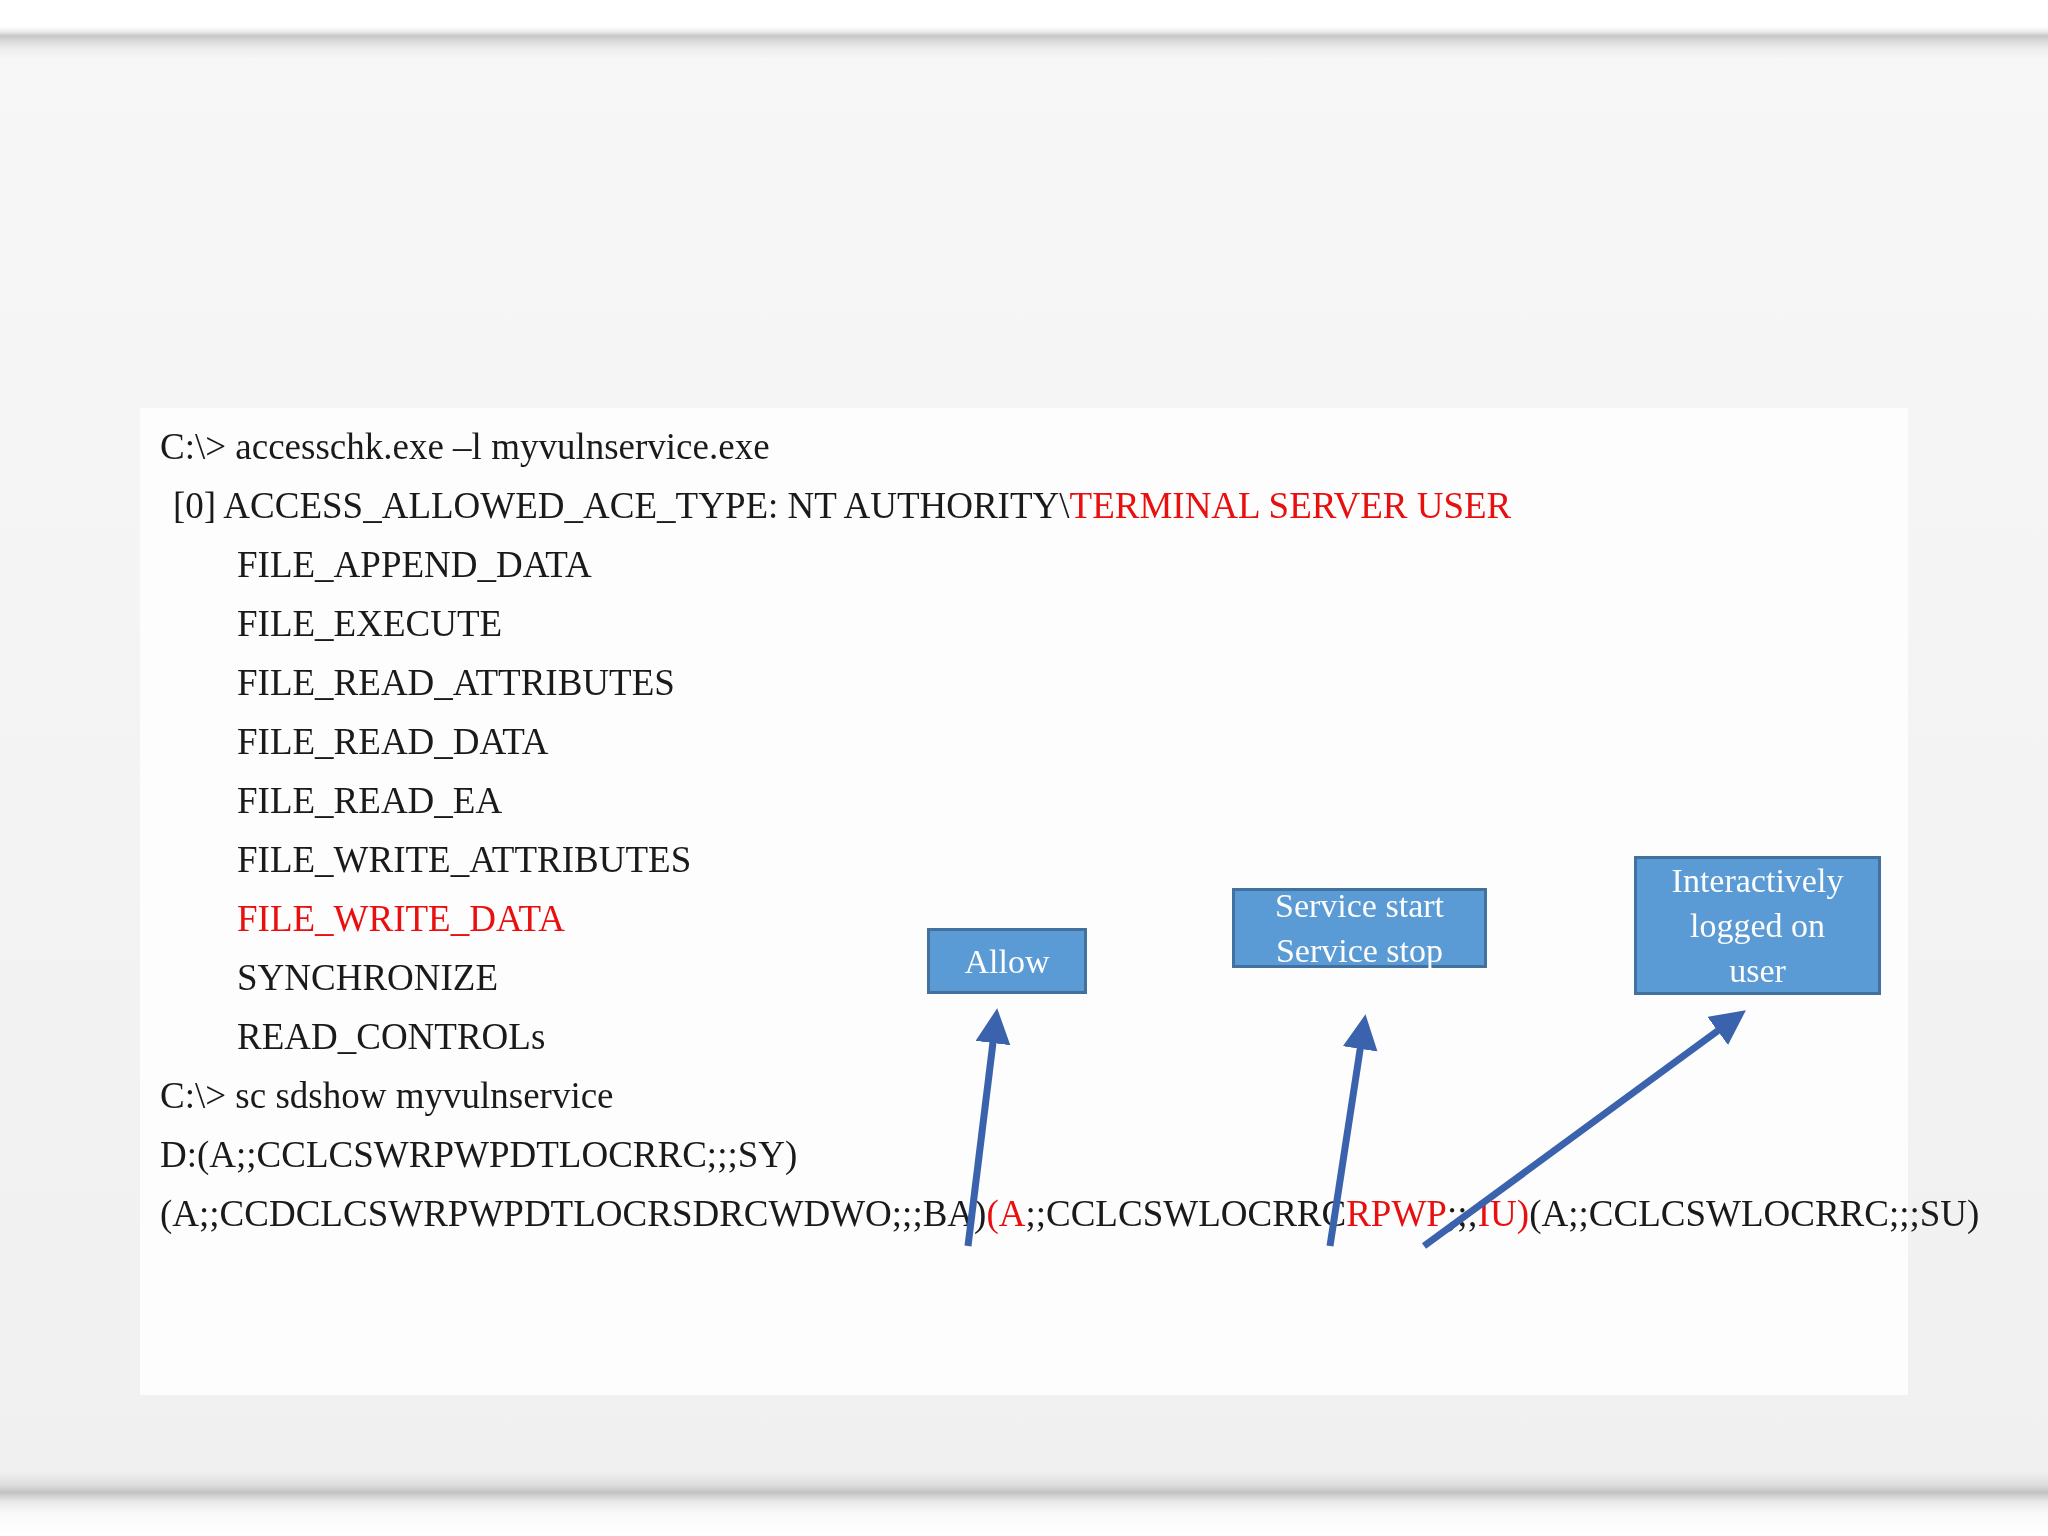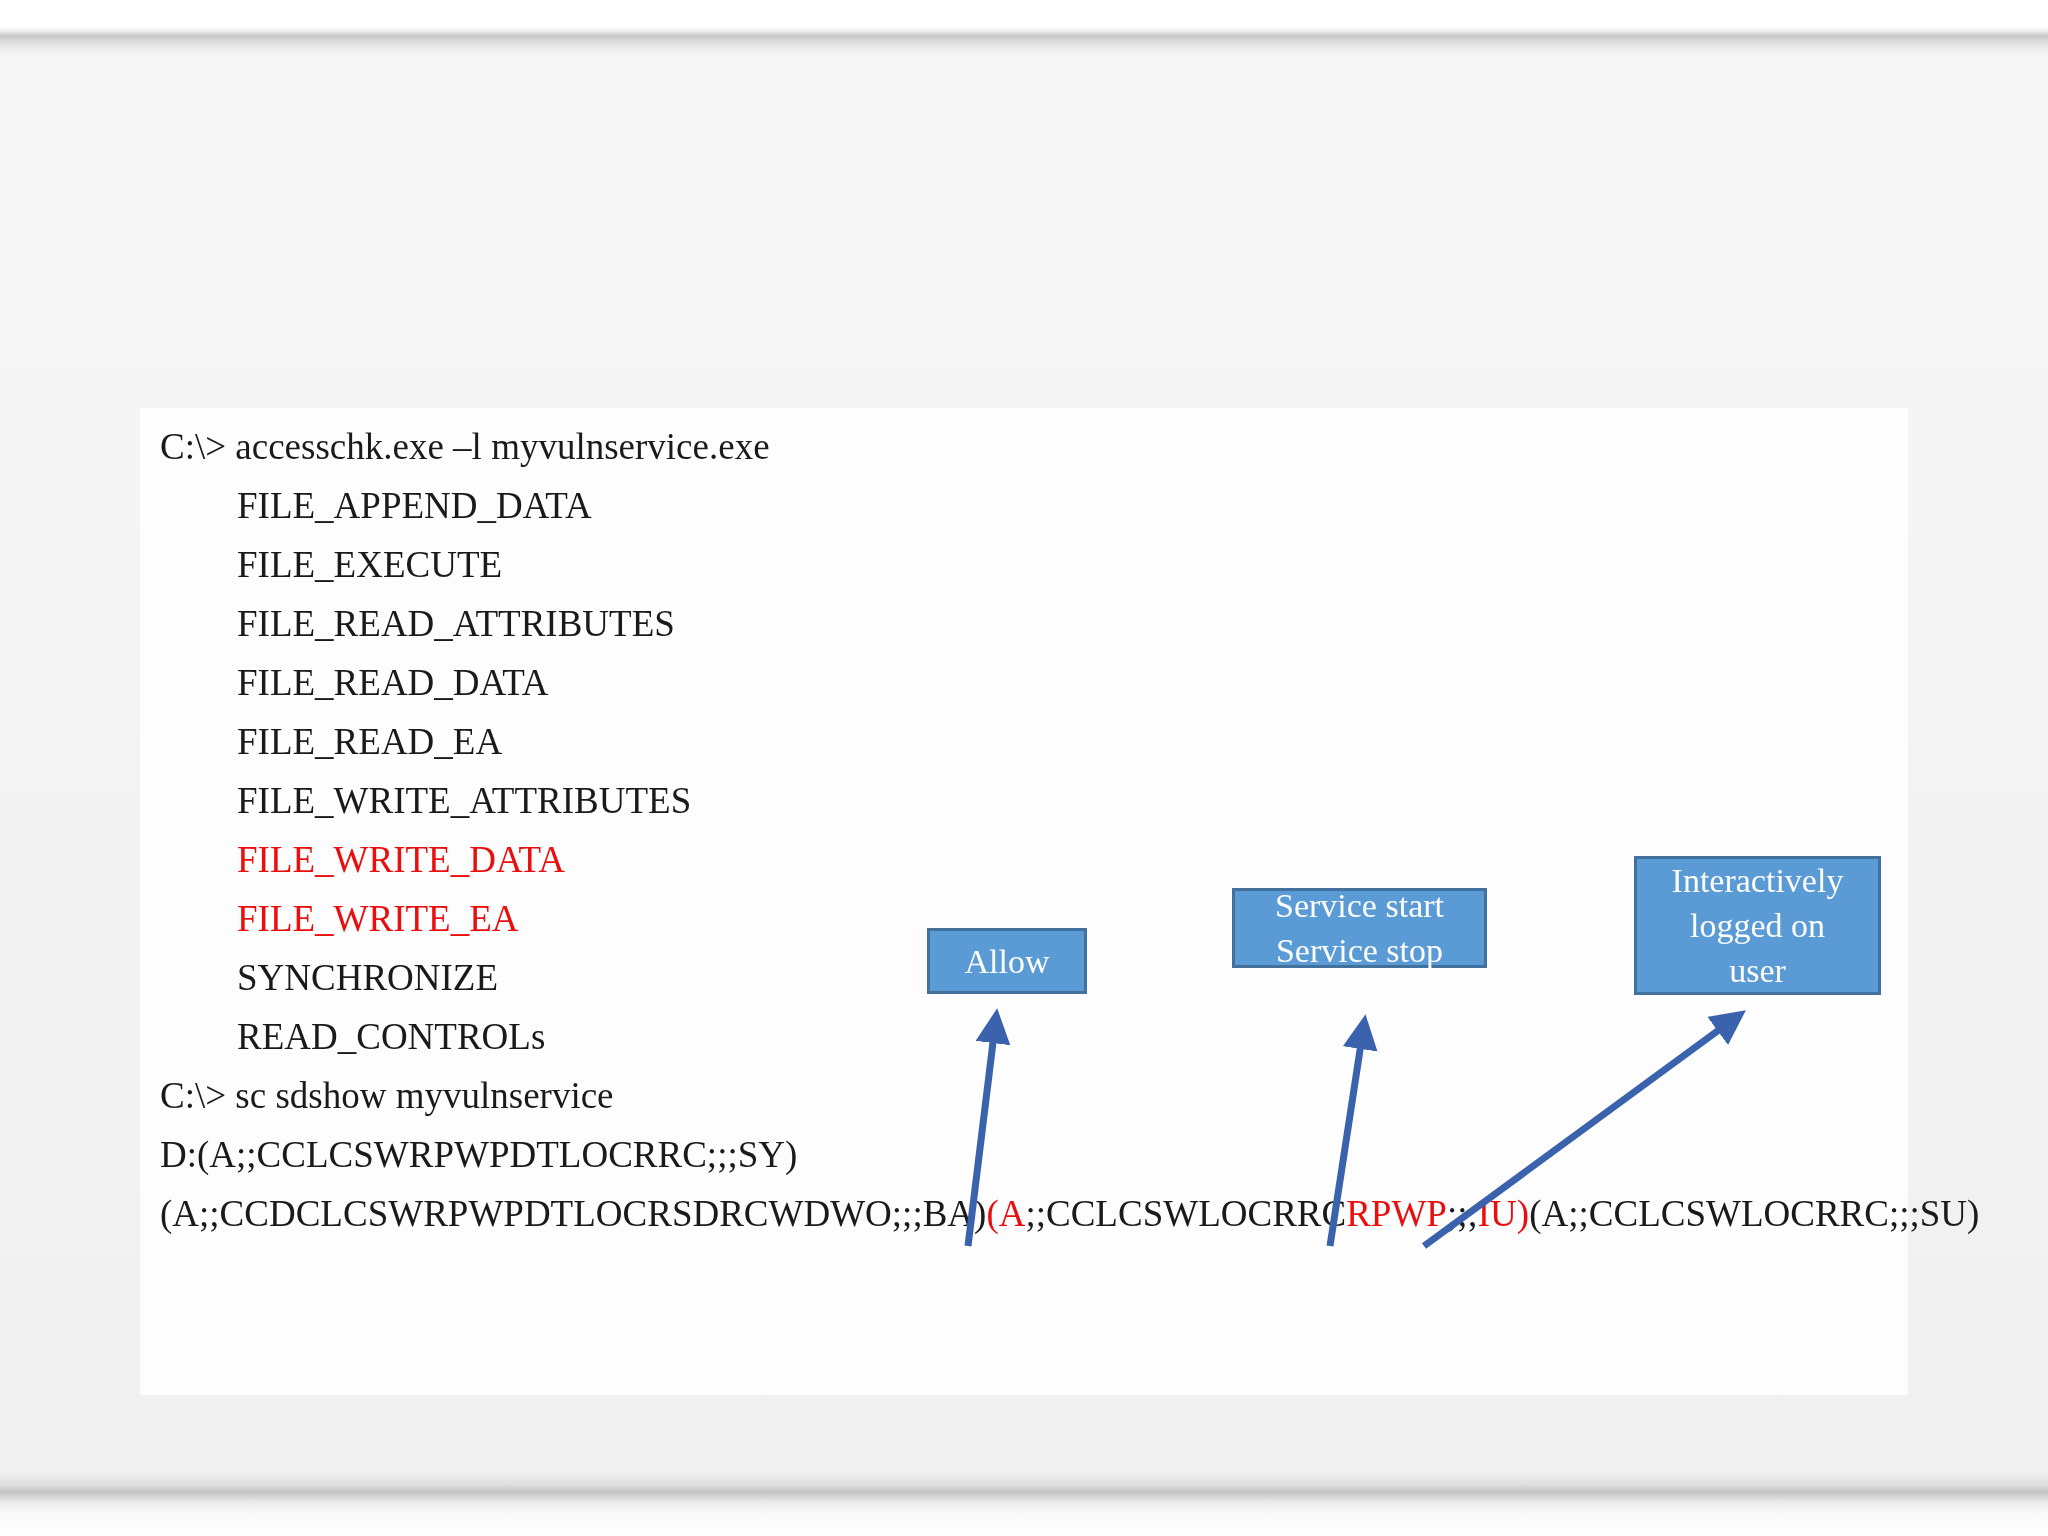--- a/index.html
+++ b/index.html
@@ -60,28 +60,28 @@
 <body>
 
 <div class="slide">
   <div class="top-trim"></div>
   <div class="bottom-trim"></div>
 
 
   <div class="content-box">
     <div id="console">
         <div class="cline indent-0"><span>C:\&gt; accesschk.exe –l myvulnservice.exe</span></div>
+        <div class="cline indent-1"><span>[0] ACCESS_ALLOWED_ACE_TYPE: NT AUTHORITY\</span><span class="red">TERMINAL SERVER USER</span></div>
         <div class="cline indent-2"><span>FILE_APPEND_DATA</span></div>
         <div class="cline indent-2"><span>FILE_EXECUTE</span></div>
         <div class="cline indent-2"><span>FILE_READ_ATTRIBUTES</span></div>
         <div class="cline indent-2"><span>FILE_READ_DATA</span></div>
         <div class="cline indent-2"><span>FILE_READ_EA</span></div>
         <div class="cline indent-2"><span>FILE_WRITE_ATTRIBUTES</span></div>
         <div class="cline indent-2"><span class="red">FILE_WRITE_DATA</span></div>
-        <div class="cline indent-2"><span class="red">FILE_WRITE_EA</span></div>
         <div class="cline indent-2"><span>SYNCHRONIZE</span></div>
         <div class="cline indent-2"><span>READ_CONTROLs</span></div>
         <div class="cline indent-0"><span>C:\&gt; sc sdshow myvulnservice</span></div>
         <div class="cline indent-0"><span>D:(A;;CCLCSWRPWPDTLOCRRC;;;SY)</span></div>
         <div class="cline indent-0"><span>(A;;CCDCLCSWRPWPDTLOCRSDRCWDWO;;;BA)</span><span class="red">(A</span><span>;;CCLCSWLOCRRC</span><span class="red">RPWP</span><span>;;;</span><span class="red">IU)</span><span>(A;;CCLCSWLOCRRC;;;SU)</span></div>
       </div>
   </div>
 
   <div class="callout" id="callout-allow">
     <div>Allow</div>

